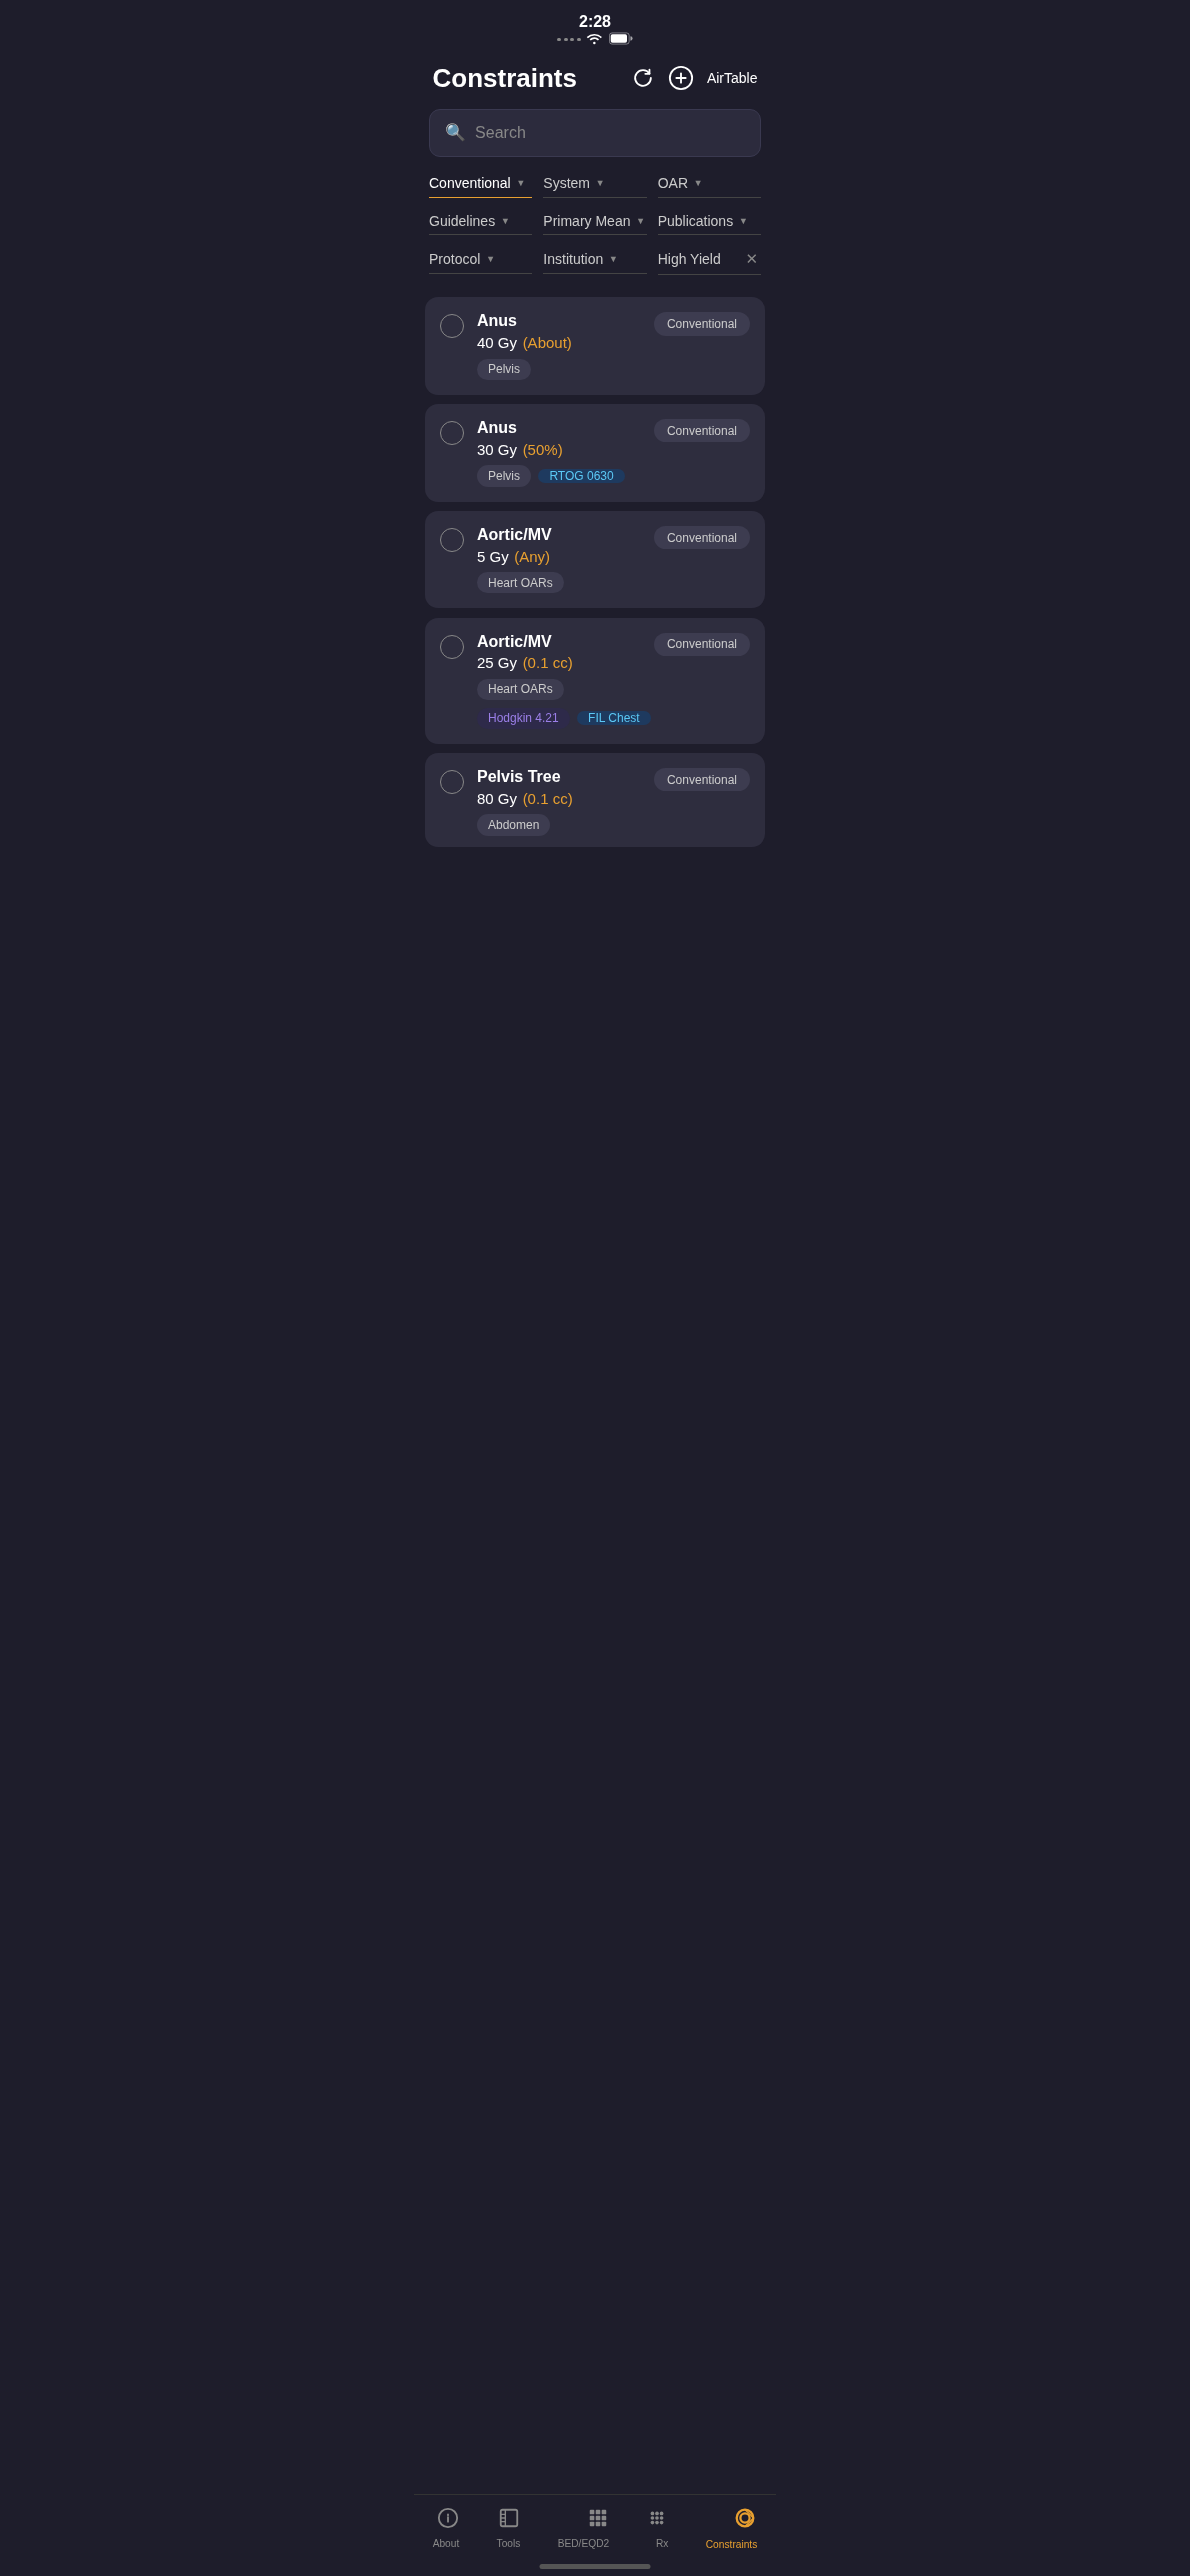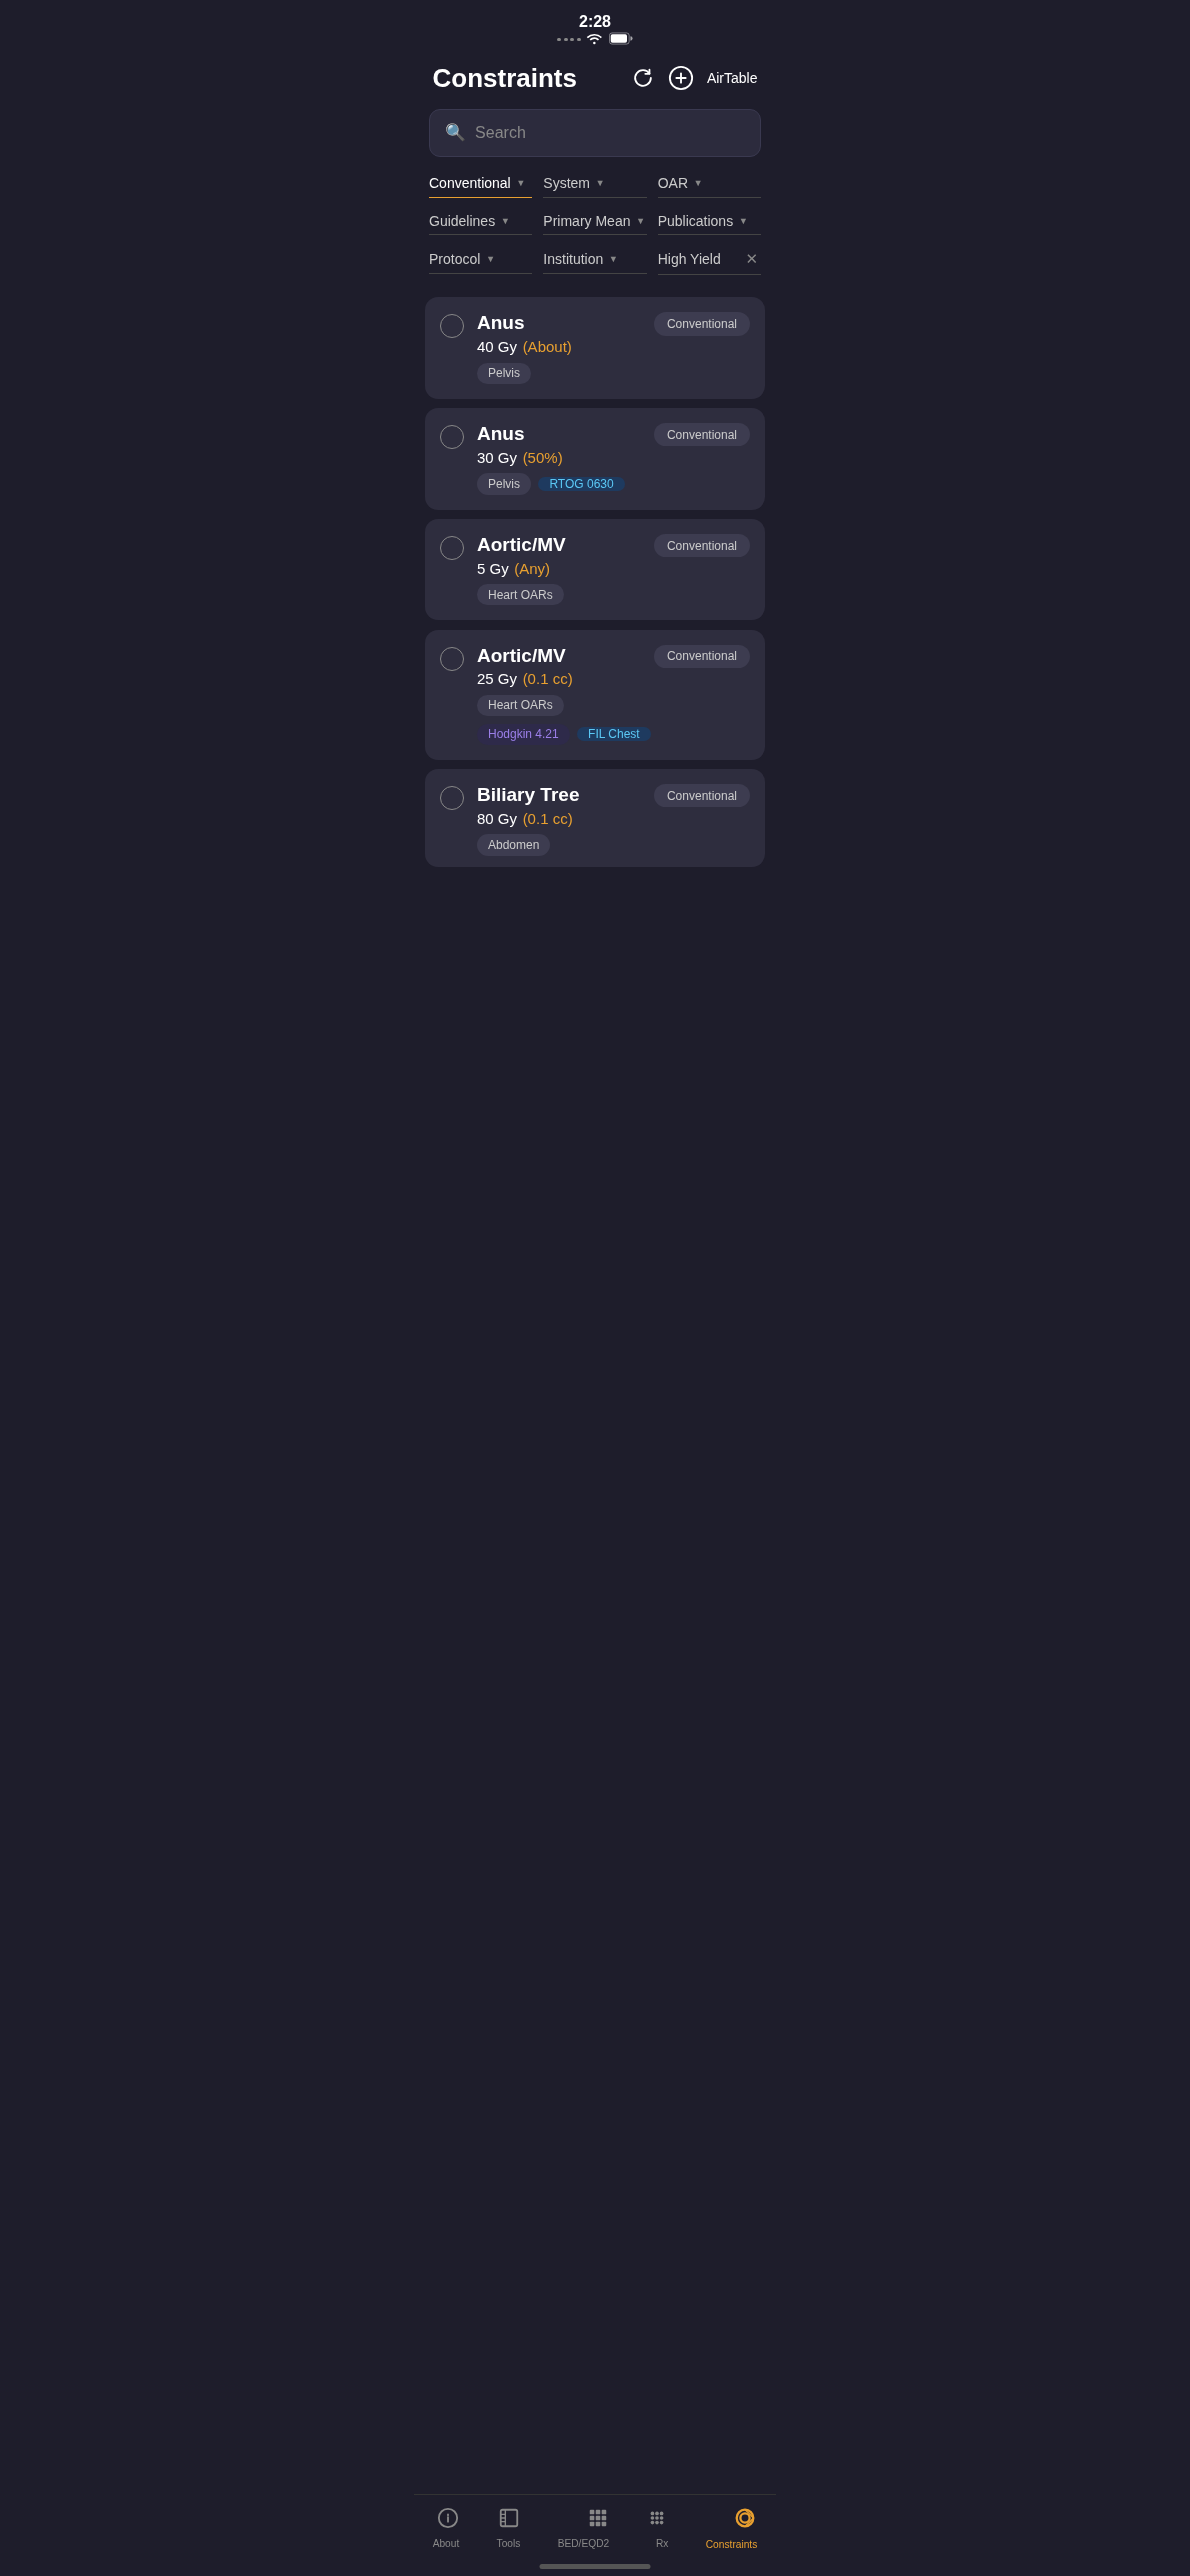--- a/index.html
+++ b/index.html
@@ -161,21 +161,21 @@
       width: 24px;
       height: 24px;
       border-radius: 50%;
       border: 1.9px solid #888;
       background: transparent;
       flex-shrink: 0;
       margin-top: 1.9px;
     }
     .card-content { flex: 1; }
     .card-name {
-      font-size: 19px;
+      font-size: 16px;
       font-weight: 600;
       color: #fff;
       margin-bottom: 3.7px;
     }
     .card-dose-row {
       display: flex;
       align-items: center;
       gap: 5.6px;
       margin-bottom: 7.4px;
     }
@@ -459,21 +459,21 @@
         </div>
         <span class="card-badge">Conventional</span>
       </div>
     </div>
 
     <div class="card" style="padding-bottom: 11px;">
       <div class="card-header">
         <div class="card-left">
           <div class="radio-btn"></div>
           <div class="card-content">
-            <div class="card-name">Biliary Tree</div>
+            <div class="card-name">Pelvis Tree</div>
             <div class="card-dose-row">
               <span class="card-dose">80 Gy</span>
               <span class="dose-qualifier">(0.1 cc)</span>
             </div>
             <div class="card-tags">
               <span class="tag">Abdomen</span>
             </div>
           </div>
         </div>
         <span class="card-badge">Conventional</span>

